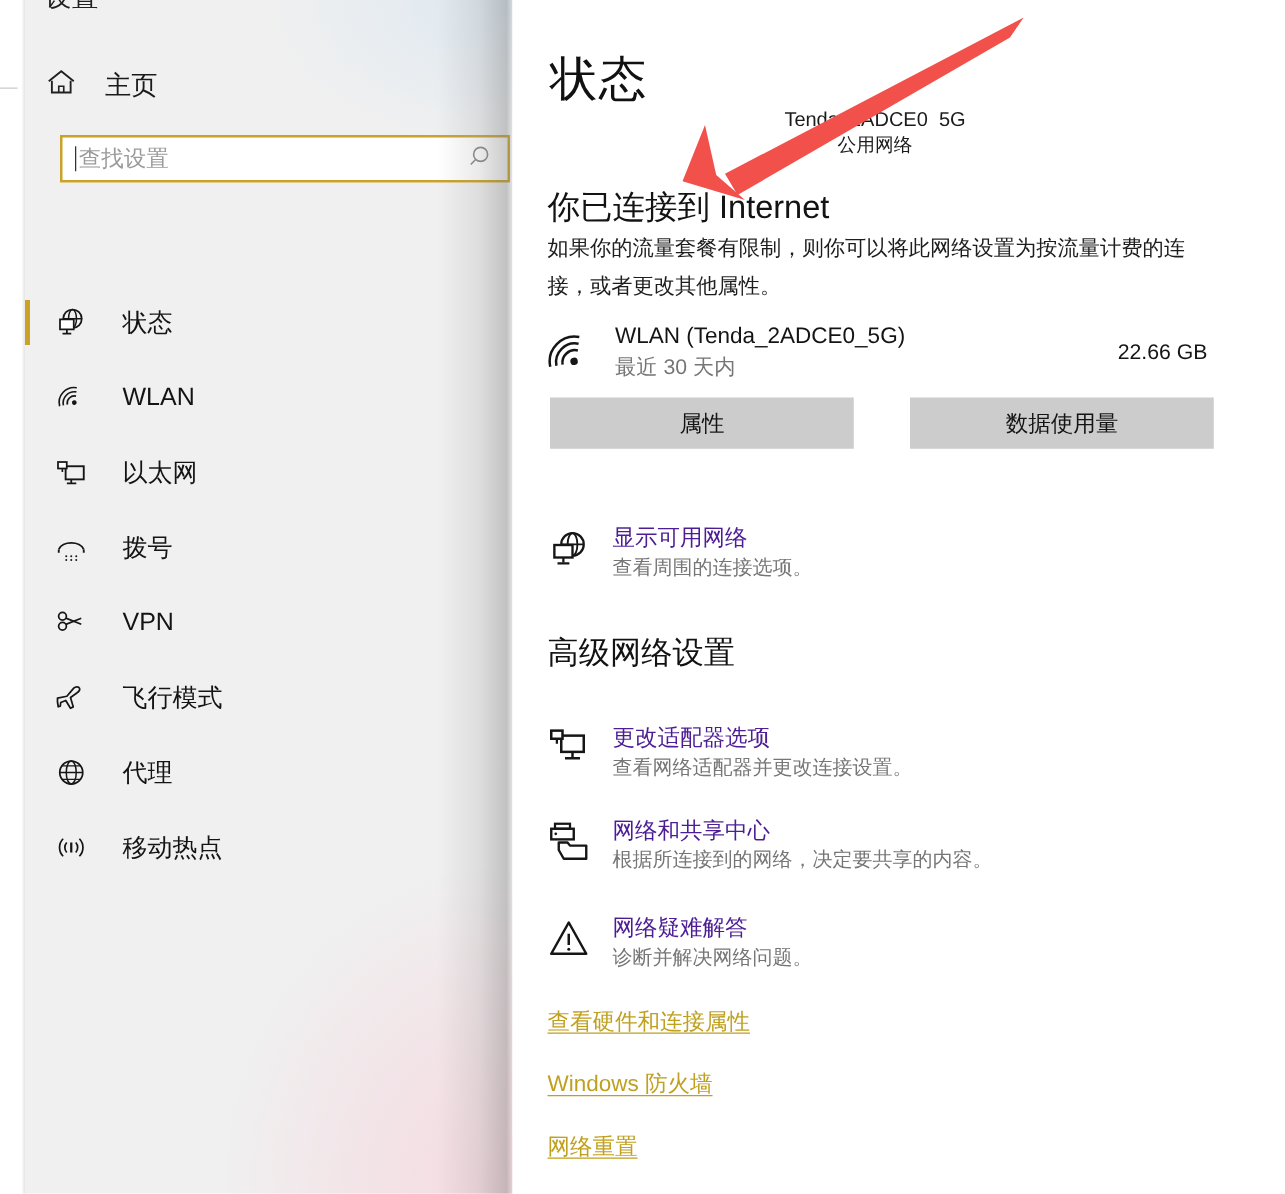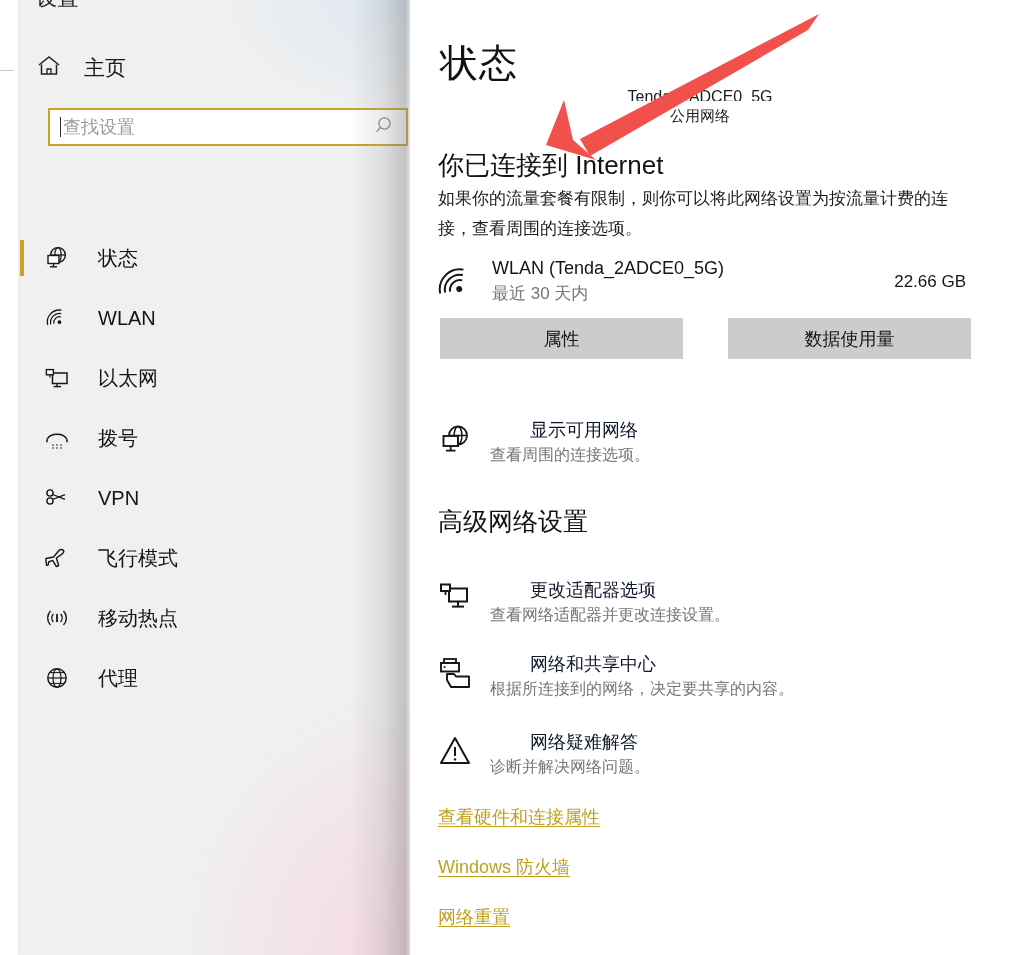--- a/index.html
+++ b/index.html
@@ -258,21 +258,21 @@
   
   .item-row {
     position: absolute;
     left: 28px;
     width: 540px;
     display: flex;
     align-items: flex-start;
     cursor: pointer;
   }
   .item-ico { width: 52px; flex: none; padding-top: 4px; }
-  .item-title { font-size: 18px; color: #0f172a; line-height: 25px; margin-left: 40px; }
+  .item-title { font-size: 18px; color: #4c1d95; line-height: 25px; }
   .item-sub   { font-size: 16px; color: #767676; line-height: 24px; }
 
   .adv-title {
     position: absolute;
     left: 28px; top: 505px;
     font-size: 25px;
     color: #121212;
   }
 
   .foot-link {
@@ -416,62 +416,62 @@
                      L13.4 14 L15.6 21.5 L13.4 22.6 L9.6 16.4 L5.6 18 L5.2 21 L3.6 21.4 L3 17.6 Z" fill="none" stroke="#161616" stroke-width="1.4" stroke-linejoin="round"></path>
           </svg>
         </span>
         <span class="label">飞行模式</span>
       </div>
 
       <div class="nav-item">
         <span class="accent"></span>
         <span class="ico">
           <svg width="28" height="28" viewBox="0 0 28 28">
+            <circle cx="14" cy="14" r="9.2" fill="none" stroke="#161616" stroke-width="1.4"></circle>
+            <ellipse cx="14" cy="14" rx="4" ry="9.2" fill="none" stroke="#161616" stroke-width="1.2"></ellipse>
+            <line x1="4.8" y1="14" x2="23.2" y2="14" stroke="#161616" stroke-width="1.2"></line>
+            <line x1="6.4" y1="8.6" x2="21.6" y2="8.6" stroke="#161616" stroke-width="1"></line>
+            <line x1="6.4" y1="19.4" x2="21.6" y2="19.4" stroke="#161616" stroke-width="1"></line>
+          </svg>
+        </span>
+        <span class="label">代理</span>
+      </div>
+
+      <div class="nav-item">
+        <span class="accent"></span>
+        <span class="ico">
+          <svg width="28" height="28" viewBox="0 0 28 28">
             <path d="M7.5 7 A10 10 0 0 0 7.5 21" fill="none" stroke="#161616" stroke-width="1.4"></path>
             <path d="M10.4 10 A6 6 0 0 0 10.4 18" fill="none" stroke="#161616" stroke-width="1.4"></path>
             <path d="M20.5 7 A10 10 0 0 1 20.5 21" fill="none" stroke="#161616" stroke-width="1.4"></path>
             <path d="M17.6 10 A6 6 0 0 1 17.6 18" fill="none" stroke="#161616" stroke-width="1.4"></path>
             <rect x="13.1" y="10" width="1.8" height="8" fill="#161616"></rect>
           </svg>
         </span>
         <span class="label">移动热点</span>
       </div>
 
-      <div class="nav-item">
-        <span class="accent"></span>
-        <span class="ico">
-          <svg width="28" height="28" viewBox="0 0 28 28">
-            <circle cx="14" cy="14" r="9.2" fill="none" stroke="#161616" stroke-width="1.4"></circle>
-            <ellipse cx="14" cy="14" rx="4" ry="9.2" fill="none" stroke="#161616" stroke-width="1.2"></ellipse>
-            <line x1="4.8" y1="14" x2="23.2" y2="14" stroke="#161616" stroke-width="1.2"></line>
-            <line x1="6.4" y1="8.6" x2="21.6" y2="8.6" stroke="#161616" stroke-width="1"></line>
-            <line x1="6.4" y1="19.4" x2="21.6" y2="19.4" stroke="#161616" stroke-width="1"></line>
-          </svg>
-        </span>
-        <span class="label">代理</span>
-      </div>
-
     </div>
 
     <div class="sidebar-tint-top"></div>
     <div class="sidebar-tint"></div>
     <div class="sidebar-shadow"></div>
   </div>
 
   <div class="main">
 
     <div class="page-title">状态</div>
 
     <div class="net-block">
       <div class="ssid">Tenda_2ADCE0_5G</div>
       <div class="nettype">公用网络</div>
     </div>
 
     <div class="connected-title">你已连接到 Internet</div>
-    <div class="connected-desc">如果你的流量套餐有限制，则你可以将此网络设置为按流量计费的连接，查看周围的连接选项。</div>
+    <div class="connected-desc">如果你的流量套餐有限制，则你可以将此网络设置为按流量计费的连接，或者更改其他属性。</div>
 
     <div class="usage-row">
       <span class="usage-ico">
         <svg width="44" height="38" viewBox="0 0 44 38">
           <g transform="rotate(-10 16 28)">
             <path d="M2 28 A20 20 0 0 1 29 8.6" fill="none" stroke="#161616" stroke-width="2"></path>
             <path d="M7 28 A15 15 0 0 1 27.5 13.8" fill="none" stroke="#161616" stroke-width="2"></path>
             <path d="M12 28 A10 10 0 0 1 26 19" fill="none" stroke="#161616" stroke-width="2"></path>
             <circle cx="21.5" cy="27" r="3" fill="#161616"></circle>
           </g>

